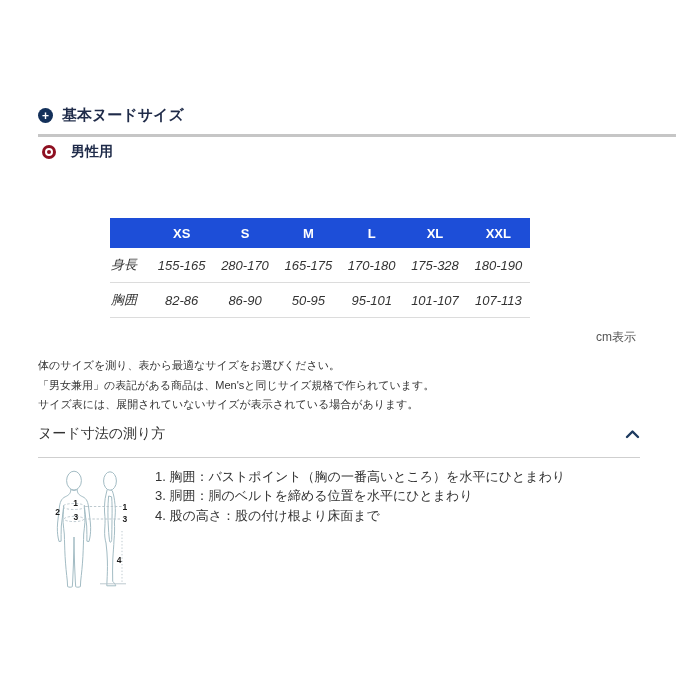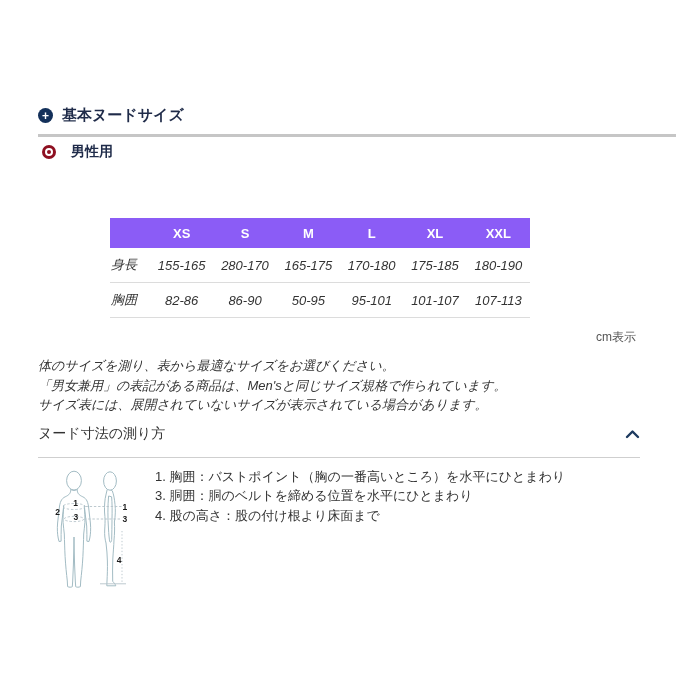--- a/index.html
+++ b/index.html
@@ -24,33 +24,33 @@
     width:8px; height:8px; border-radius:50%; border:2px solid #fff;
     background:#8e1021; box-sizing:border-box;
   }
   .divider { position:absolute; left:38px; top:134px; width:638px; height:3px; background:#c6c6c6; }
 
   table.size-table {
     position:absolute; left:110px; top:218px; width:420px;
     border-collapse:collapse; table-layout:fixed; font-size:13px;
   }
   table.size-table th {
-    background:#8b5cf6; color:#fff; height:30px; font-weight:bold;
+    background:#1d4ed8; color:#fff; height:30px; font-weight:bold;
     text-align:center; padding:0; border:none;
   }
   table.size-table td {
     height:34px; text-align:center; padding:0; color:#333;
     border-bottom:1px solid #dcdcdc;
     font-style:italic;
   }
   table.size-table td.lbl { text-align:left; padding-left:1px; }
 
   .unit-note { position:absolute; left:396px; top:329px; width:240px; text-align:right; font-size:12px; color:#555; }
 
-  .notes { position:absolute; left:38px; top:356px; font-size:13px; line-height:19.5px; color:#333; white-space:nowrap;font-style:italic; }
+  .notes { position:absolute; left:38px; top:356px; font-size:11px; line-height:19.5px; color:#333; white-space:nowrap; }
 
   .accordion {
     position:absolute; left:38px; top:425px; width:602px;
     display:flex; justify-content:space-between; align-items:center; cursor:pointer;
   }
   .accordion-title { font-size:14px; color:#333; }
   .acc-line { position:absolute; left:38px; top:457px; width:602px; height:1px; background:#cfcfcf; }
 
   .figure-box { position:absolute; left:44px; top:462px; width:100px; height:135px; }
 
@@ -99,21 +99,21 @@
         <th>XXL</th>
       </tr>
     </thead>
     <tbody>
       <tr>
         <td class="lbl">身長</td>
         <td>155-165</td>
         <td>280-170</td>
         <td>165-175</td>
         <td>170-180</td>
-        <td>175-185</td>
+        <td>175-328</td>
         <td>180-190</td>
       </tr>
       <tr>
         <td class="lbl">胸囲</td>
         <td>82-86</td>
         <td>86-90</td>
         <td>50-95</td>
         <td>95-101</td>
         <td>101-107</td>
         <td>107-113</td>

